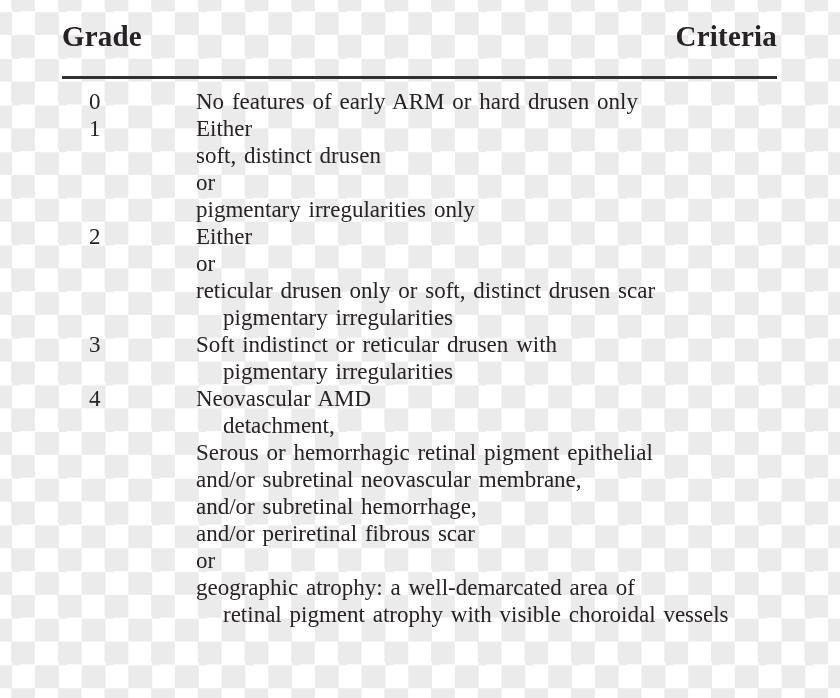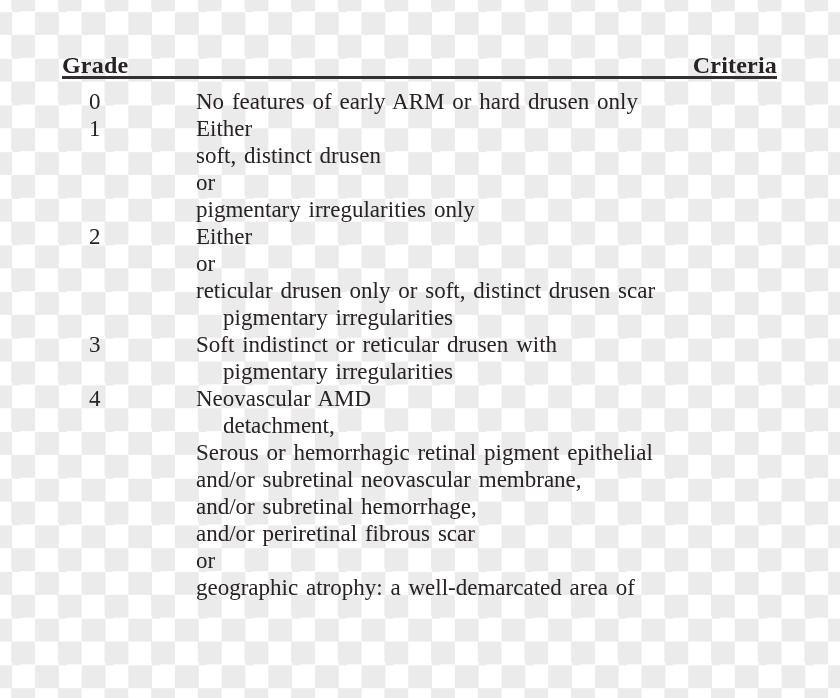--- a/index.html
+++ b/index.html
@@ -14,22 +14,22 @@
     
     background-color: #ffffff;
     background-image: repeating-conic-gradient(#ebebeb 0% 25%, #ffffff 0% 50%);
     background-size: 46.66px 46.66px;
     background-position: -11.66px -11.66px;
     font-family: "Liberation Serif", "DejaVu Serif", serif;
     color: #272225;
   }
   .hdr {
     position: absolute;
-    top: 52px;
-    font-size: 24px;
+    top: 20px;
+    font-size: 29px;
     font-weight: bold;
     letter-spacing: 0.2px;
     white-space: nowrap;
   }
   .hdr-grade { left: 62px; }
   .hdr-criteria {
     left: 196px;
     width: 581px;
     text-align: right;
   }
@@ -110,17 +110,18 @@
       <div class="gcell">4</div>
       <div class="ccell">
         <div class="line">Neovascular AMD</div>
         <div class="line indent">detachment,</div>
         <div class="line">Serous or hemorrhagic retinal pigment epithelial</div>
         <div class="line">and/or subretinal neovascular membrane,</div>
         <div class="line">and/or subretinal hemorrhage,</div>
         <div class="line">and/or periretinal fibrous scar</div>
         <div class="line">or</div>
         <div class="line">geographic atrophy: a well-demarcated area of</div>
+        <div class="line indent">retinal pigment atrophy with visible choroidal vessels</div>
       </div>
     </div>
 
   </div>
 </div>
 
 </body></html>

